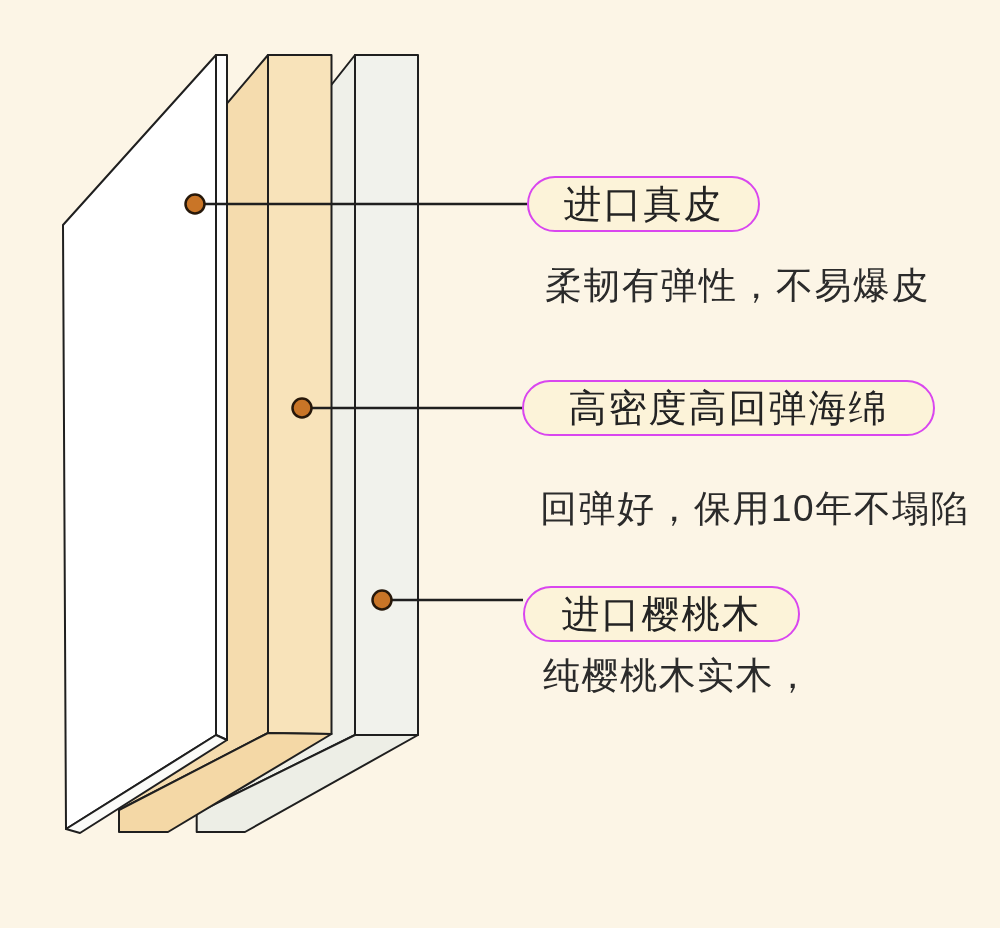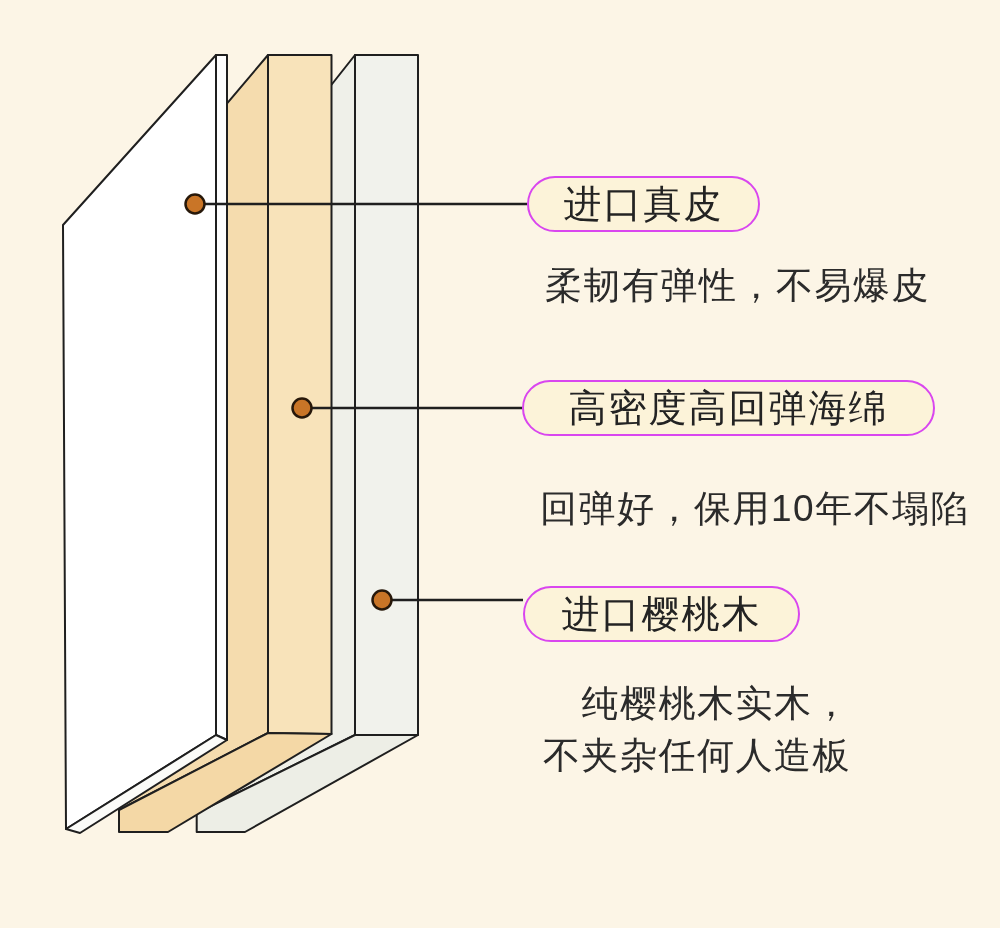--- a/index.html
+++ b/index.html
@@ -60,21 +60,21 @@
     position: absolute;
     font-size: 37px;
     line-height: 52px;
     letter-spacing: 1.5px;
     color: #2b2b2b;
     white-space: nowrap;
     text-align: right;
   }
   .desc-1 { left: 545px; top: 260px; }
   .desc-2 { left: 540px; top: 452px; margin-top: 31px; }
-  .desc-3 { left: 543px; top: 678px; }
+  .desc-3 { left: 543px; top: 650px; }
 </style>
 </head>
 <body>
 
 <div class="stage">
 
   <svg class="diagram-svg" viewBox="0 0 1000 928">
 
     <g>
       <polygon points="268,165 355,55 355,735 196.7,813" fill="#eff0e9"></polygon>
@@ -113,16 +113,15 @@
   </div>
 
   <div class="pill pill-2">高密度高回弹海绵</div>
   <div class="desc desc-2">
     <div>回弹好，保用10年不塌陷</div>
   </div>
 
   <div class="pill pill-3">进口樱桃木</div>
   <div class="desc desc-3">
     <div>纯樱桃木实木，</div>
-    <div>不夹杂任何人造板</div>
   </div>
 
 </div>
 
 </body></html>

